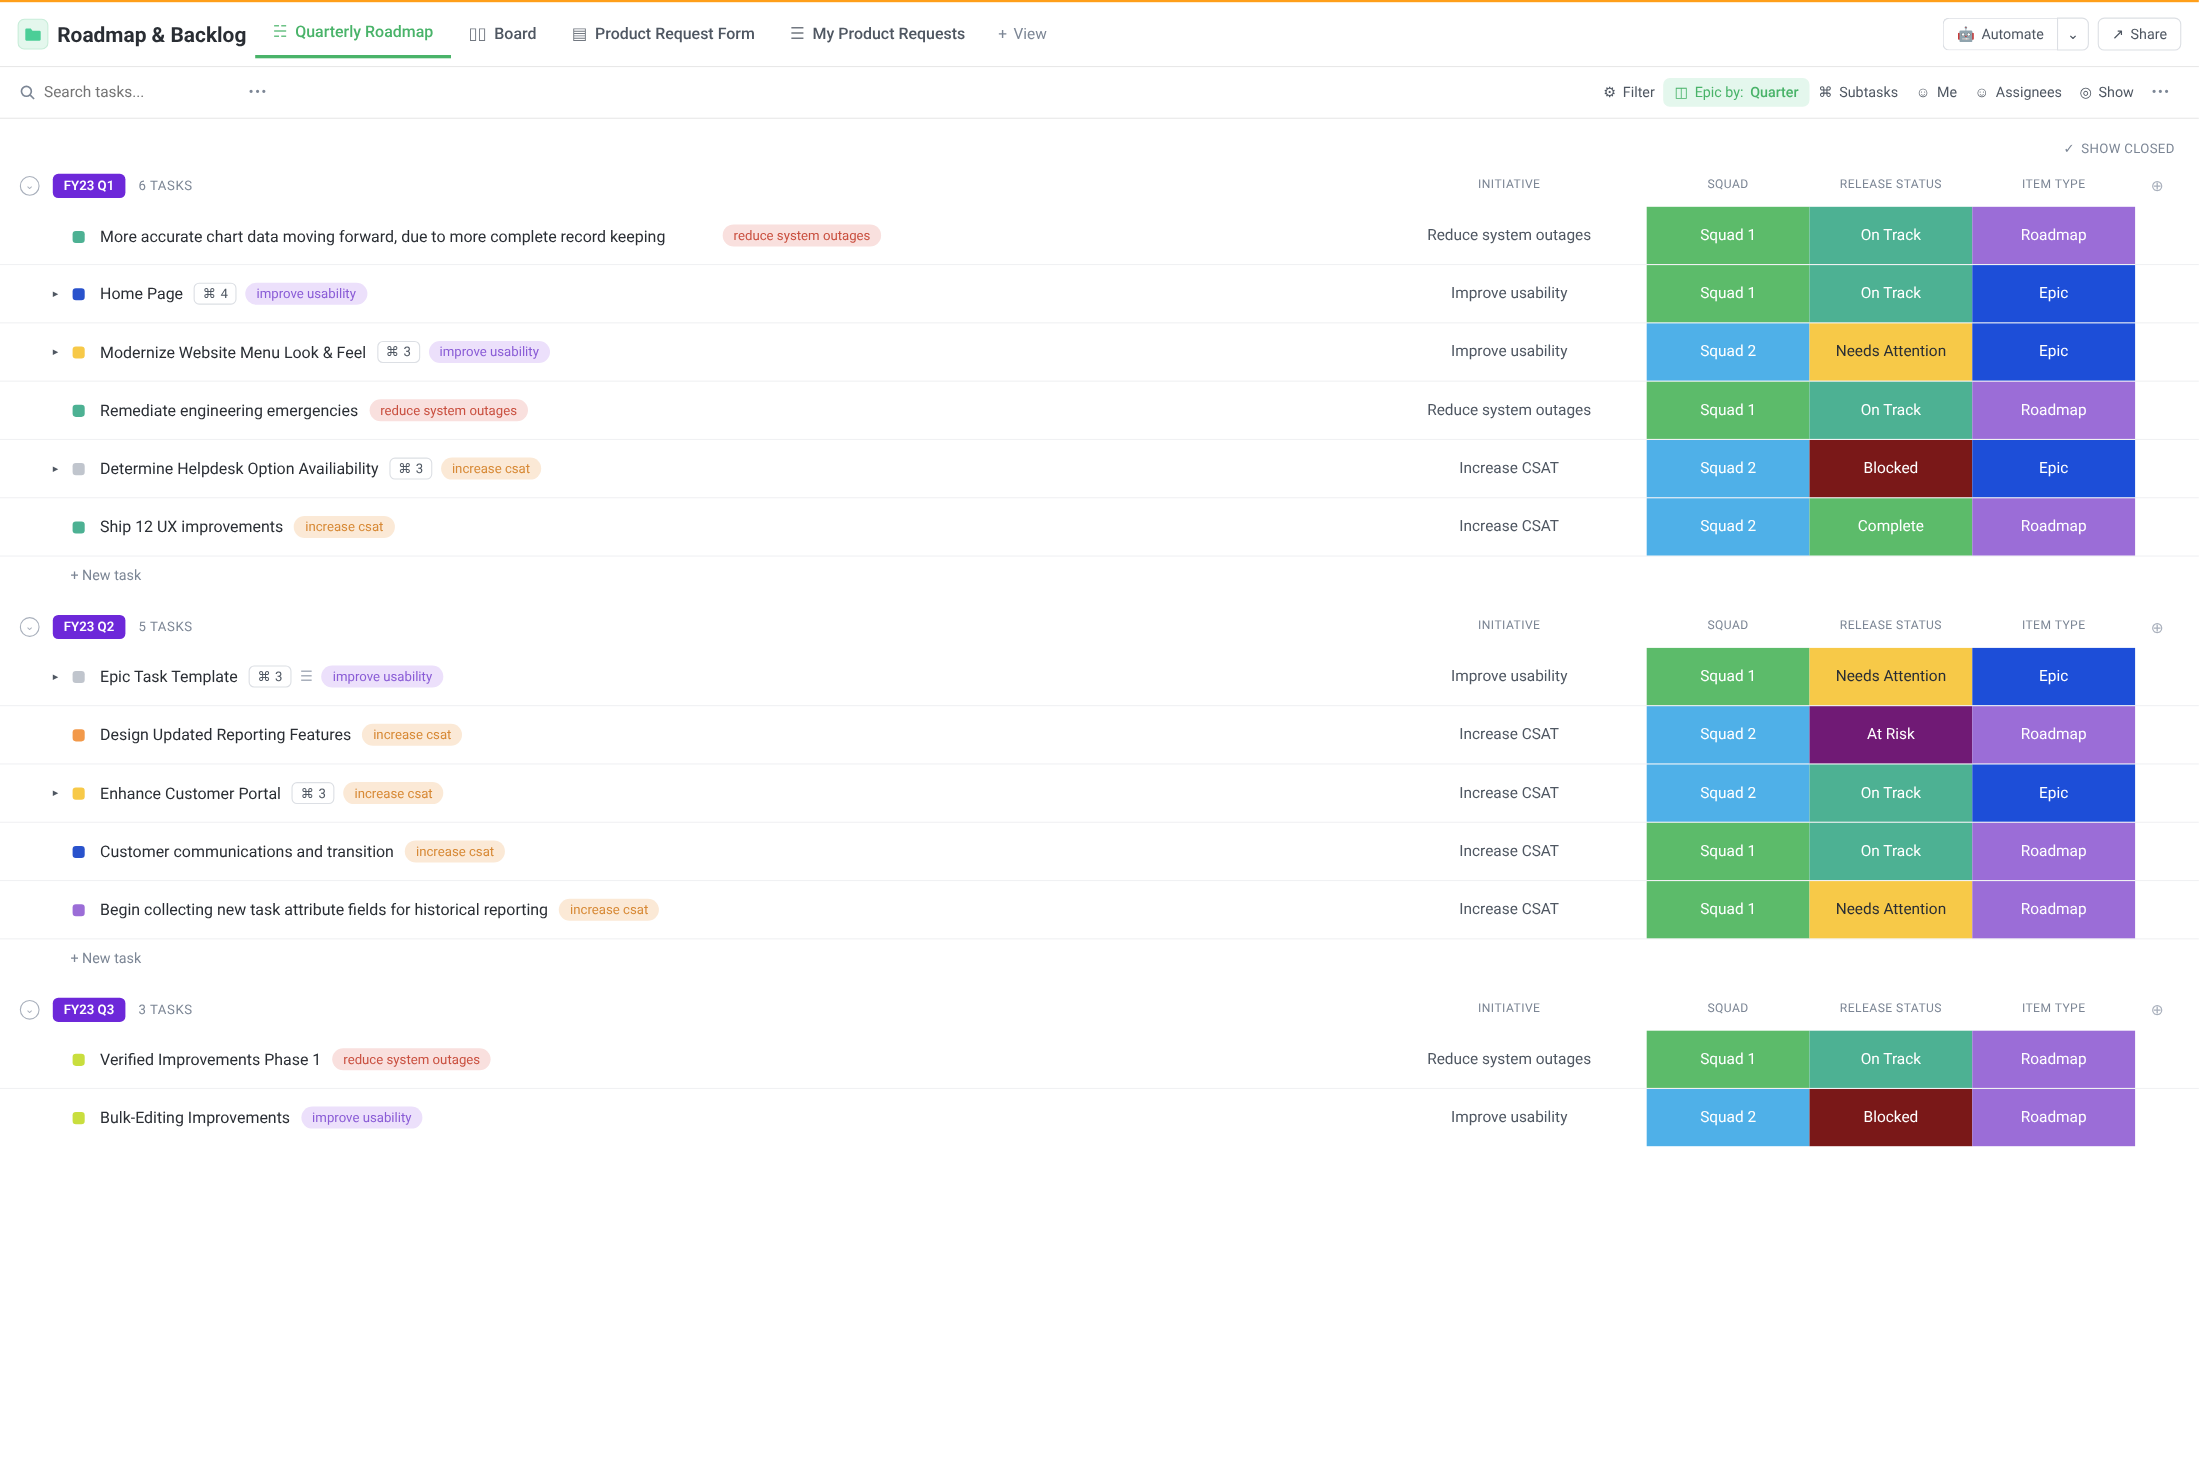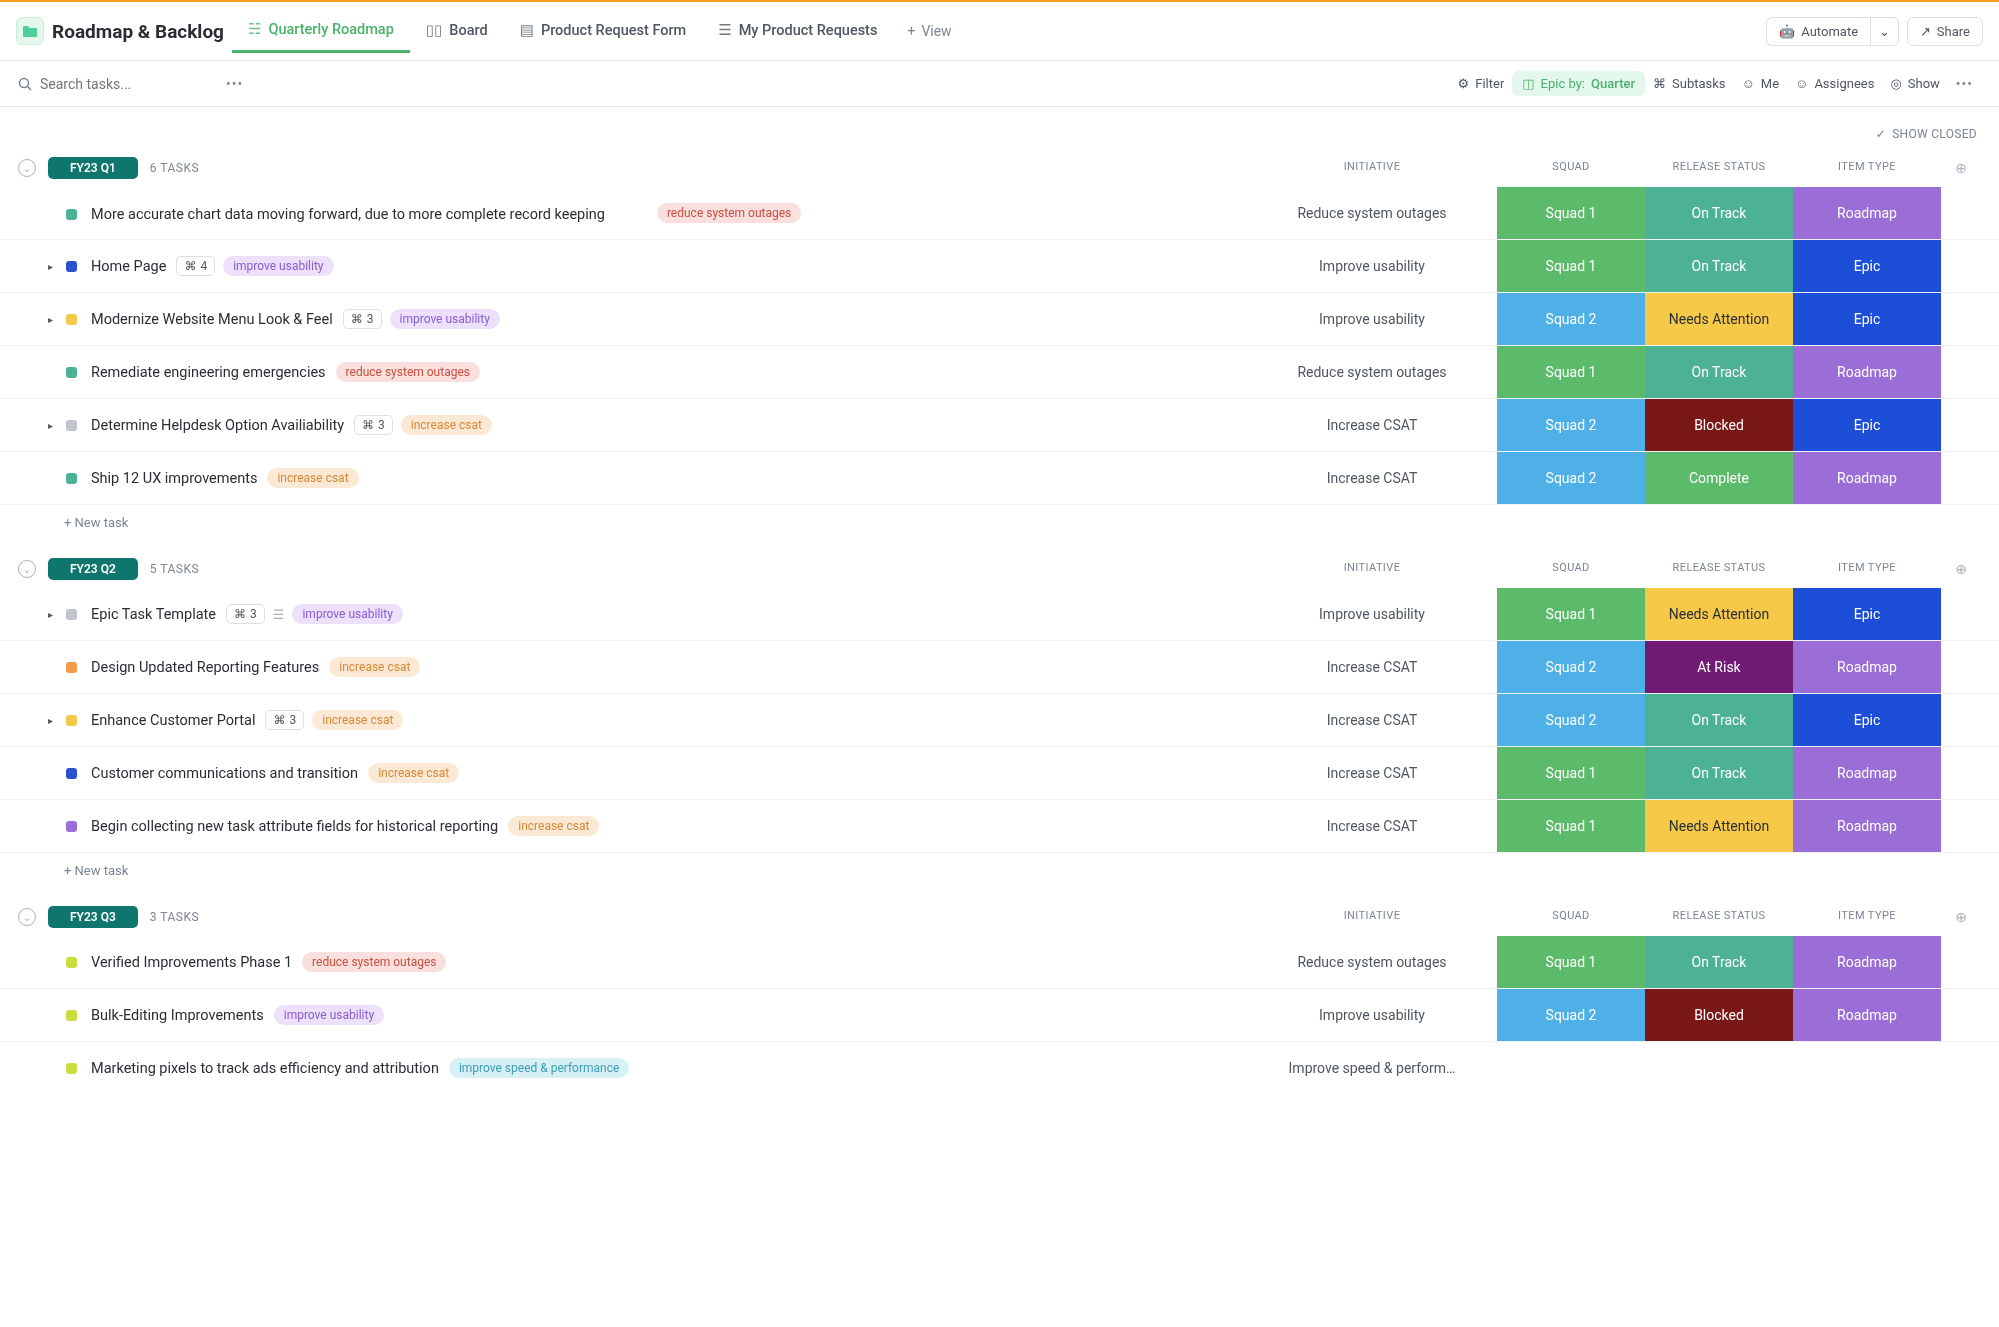--- a/index.html
+++ b/index.html
@@ -23,21 +23,21 @@
 .more-dots{color:#7c8695;cursor:pointer;padding:4px 8px;letter-spacing:1px}
 .toolbar-spacer{flex:1}
 .tool-item{display:flex;align-items:center;gap:6px;color:#4f5762;cursor:pointer;font-size:13px;padding:4px 8px}
 .tool-item.active{background:#e4f7ed;border-radius:6px;color:#49b369;padding:5px 10px}
 .tool-item.active .quarter{color:#49b369;font-weight:500}
 .content{padding:12px 0}
 .show-closed{text-align:right;padding:8px 22px;color:#7c8695;font-size:12px;letter-spacing:.3px;display:flex;justify-content:flex-end;align-items:center;gap:6px}
 .group{margin-bottom:10px}
 .group-header{display:flex;align-items:center;padding:8px 18px;gap:12px}
 .collapse-icon{width:18px;height:18px;border:1.5px solid #a9b0bc;border-radius:50%;display:flex;align-items:center;justify-content:center;color:#a9b0bc;font-size:10px;cursor:pointer}
-.group-badge{background:#0f766e;color:#fff;padding:4px 22px;border-radius:5px;font-size:12px;font-weight:600}
+.group-badge{background:#6d28d9;color:#fff;padding:4px 10px;border-radius:5px;font-size:12px;font-weight:600}
 .task-count{color:#7c8695;font-size:12px;letter-spacing:.5px}
 .col-headers{display:flex;margin-left:auto;gap:0}
 .col-header{color:#7c8695;font-size:11px;letter-spacing:.4px;text-align:center}
 .initiative-col{width:250px}
 .cell-col{width:148px}
 .add-col{width:40px;display:flex;align-items:center;justify-content:center;color:#a9b0bc;cursor:pointer}
 .task-row{display:flex;align-items:center;padding:0 18px 0 48px;border-bottom:1px solid #f0f1f3;min-height:52px}
 .task-row:last-child{border-bottom:none}
 .expand-caret{width:12px;color:#4f5762;font-size:10px;margin-right:6px;cursor:pointer}
 .status-dot{width:11px;height:11px;border-radius:3px;margin-right:14px;flex-shrink:0}
@@ -370,28 +370,15 @@
             <span class="status-dot st-lime"></span>
         <span class="task-title">Bulk-Editing Improvements</span>
         <span class="tag tag-purple">improve usability</span>
       </div>
       <div class="initiative-cell">Improve usability</div>
       <div class="color-cell sq2">Squad 2</div>
           <div class="color-cell blocked">Blocked</div>
           <div class="color-cell roadmap">Roadmap</div>
       <div class="add-cell"></div>
     </div>
-        <div class="task-row">
-      <div class="task-main">
-        <span class="expand-caret"></span>
-            <span class="status-dot st-lime"></span>
-        <span class="task-title">Marketing pixels to track ads efficiency and attribution</span>
-        <span class="tag tag-cyan">improve speed &amp; performance</span>
-      </div>
-      <div class="initiative-cell">Improve speed &amp; perform…</div>
-      <div class="color-cell" style="background:transparent"></div>
-          <div class="color-cell" style="background:transparent"></div>
-          <div class="color-cell" style="background:transparent"></div>
-      <div class="add-cell"></div>
-    </div>
       </div>
     </div>
 </div>
 
 </body></html>

